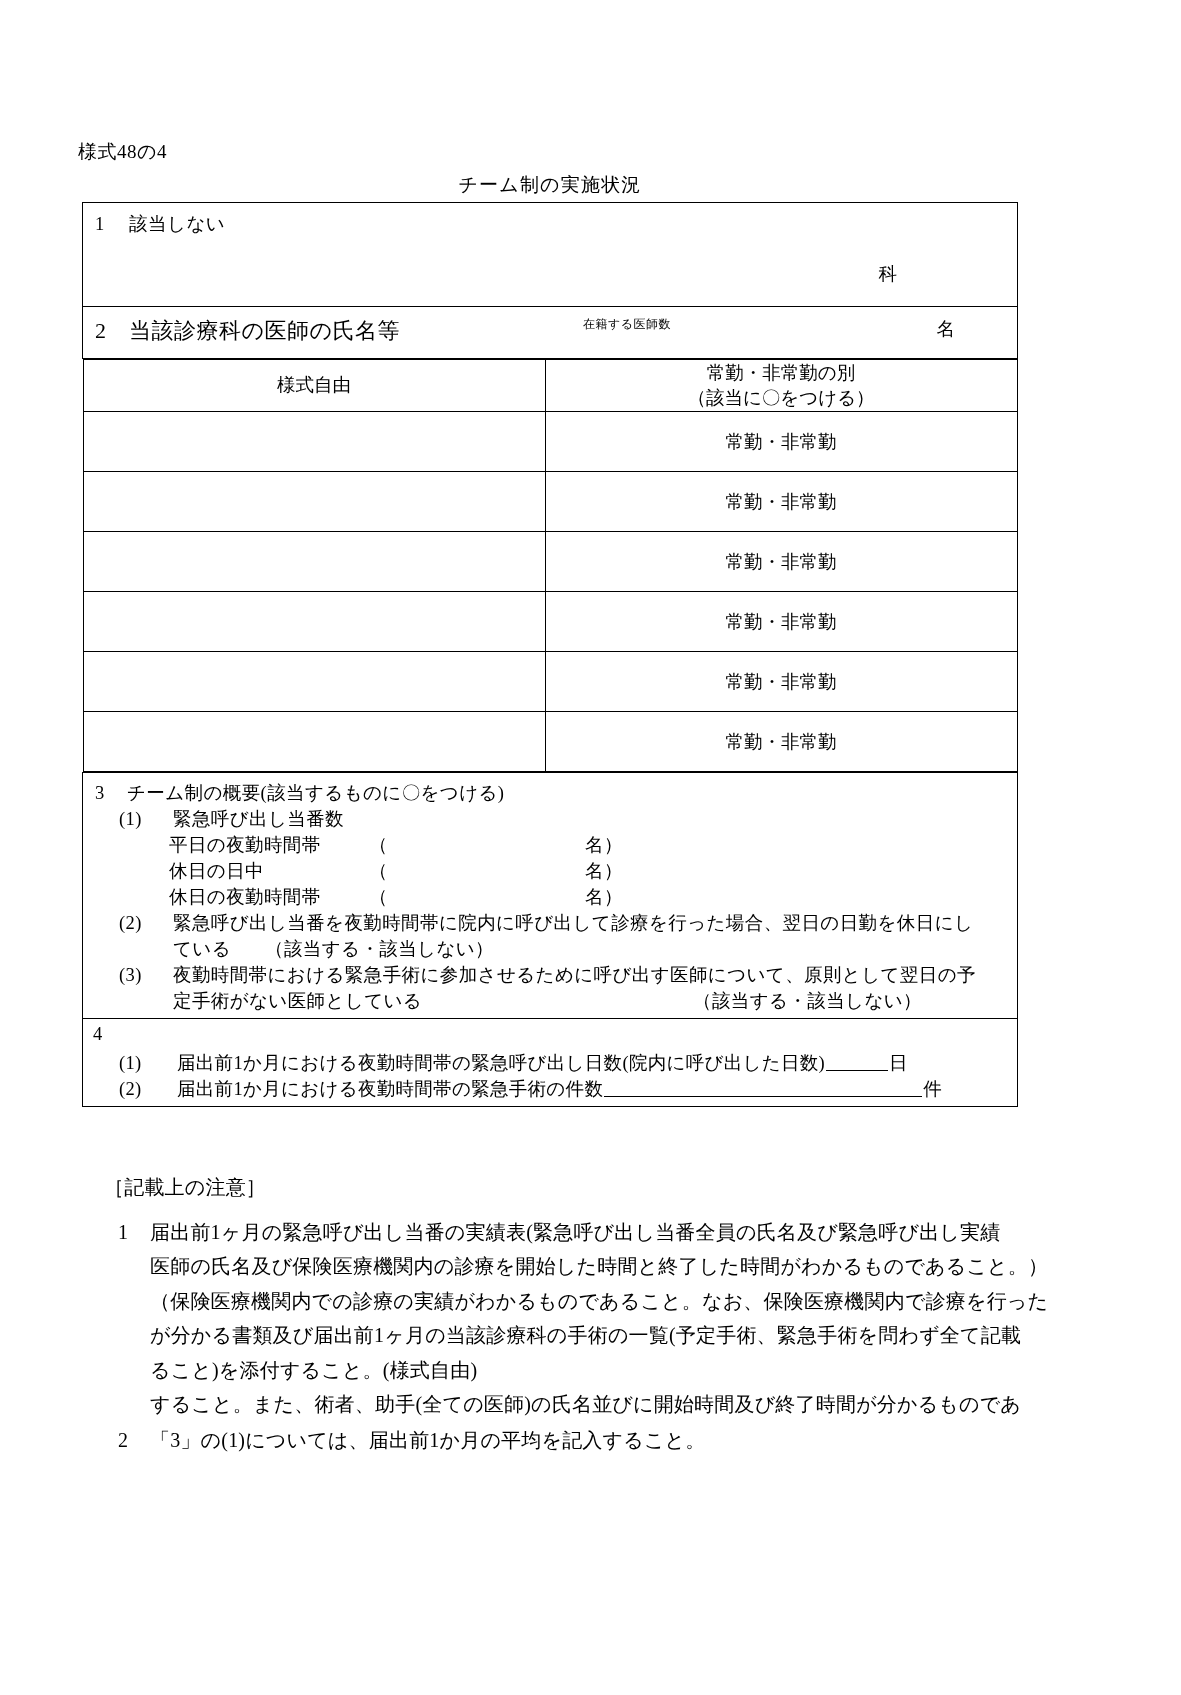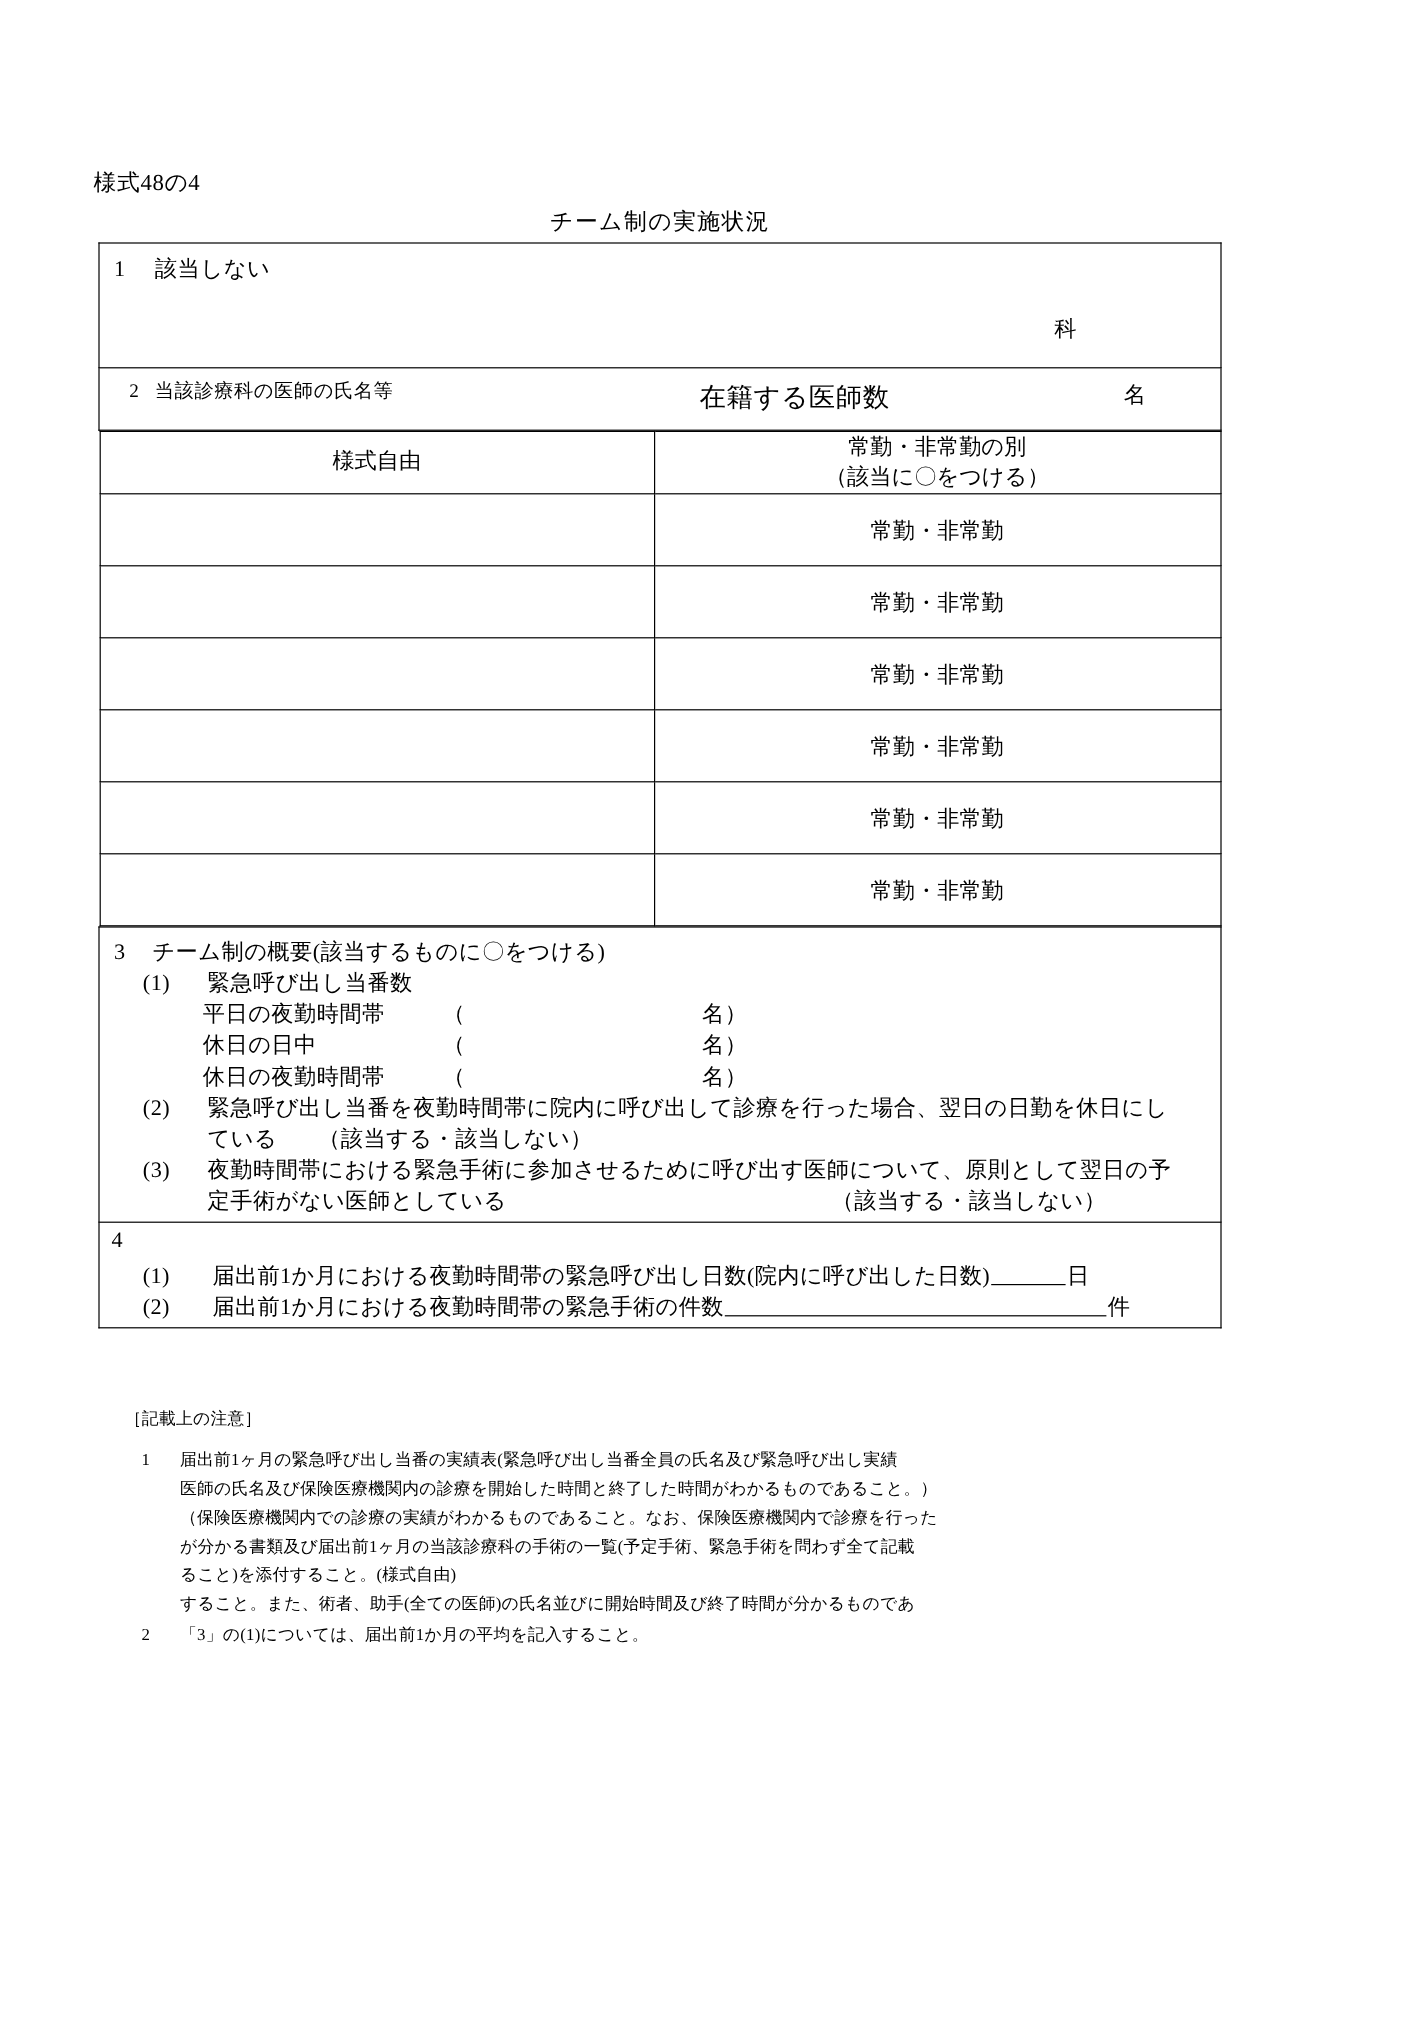--- a/index.html
+++ b/index.html
@@ -76,30 +76,29 @@
     right: 120px;
     top: 58px;
     font-size: 18.5px;
   }
 
   
   .sec2-cell { height: 52px; position: relative; }
   .sec2-label {
     position: absolute;
     left: 12px; top: 9px;
-    font-size: 16px;
+    font-size: 22px;
     letter-spacing: 0.5px;
     white-space: nowrap;
-    text-align: center;
   }
   .sec2-num { display: inline-block; width: 34px; }
   .sec2-count {
     position: absolute;
     left: 500px; top: 9px;
-    font-size: 22px;
+    font-size: 12px;
     letter-spacing: 0.5px;
     white-space: nowrap;
   }
   .sec2-mei {
     position: absolute;
     right: 62px; top: 9px;
     font-size: 18.5px;
   }
 
   
@@ -172,21 +171,21 @@
   }
   .blank-rule.short { width: 60px; }
   .sec4-unit { font-size: 18.5px; }
 
   
   .notes {
     position: absolute;
     left: 104px;
     top: 1174px;
     width: 950px;
-    font-size: 14px;
+    font-size: 20px;
     letter-spacing: 0.2px;
   }
   .notes-title {
     margin-bottom: 14px;
     white-space: nowrap;
   }
   .note-item {
     position: relative;
     margin-bottom: 0;
   }

